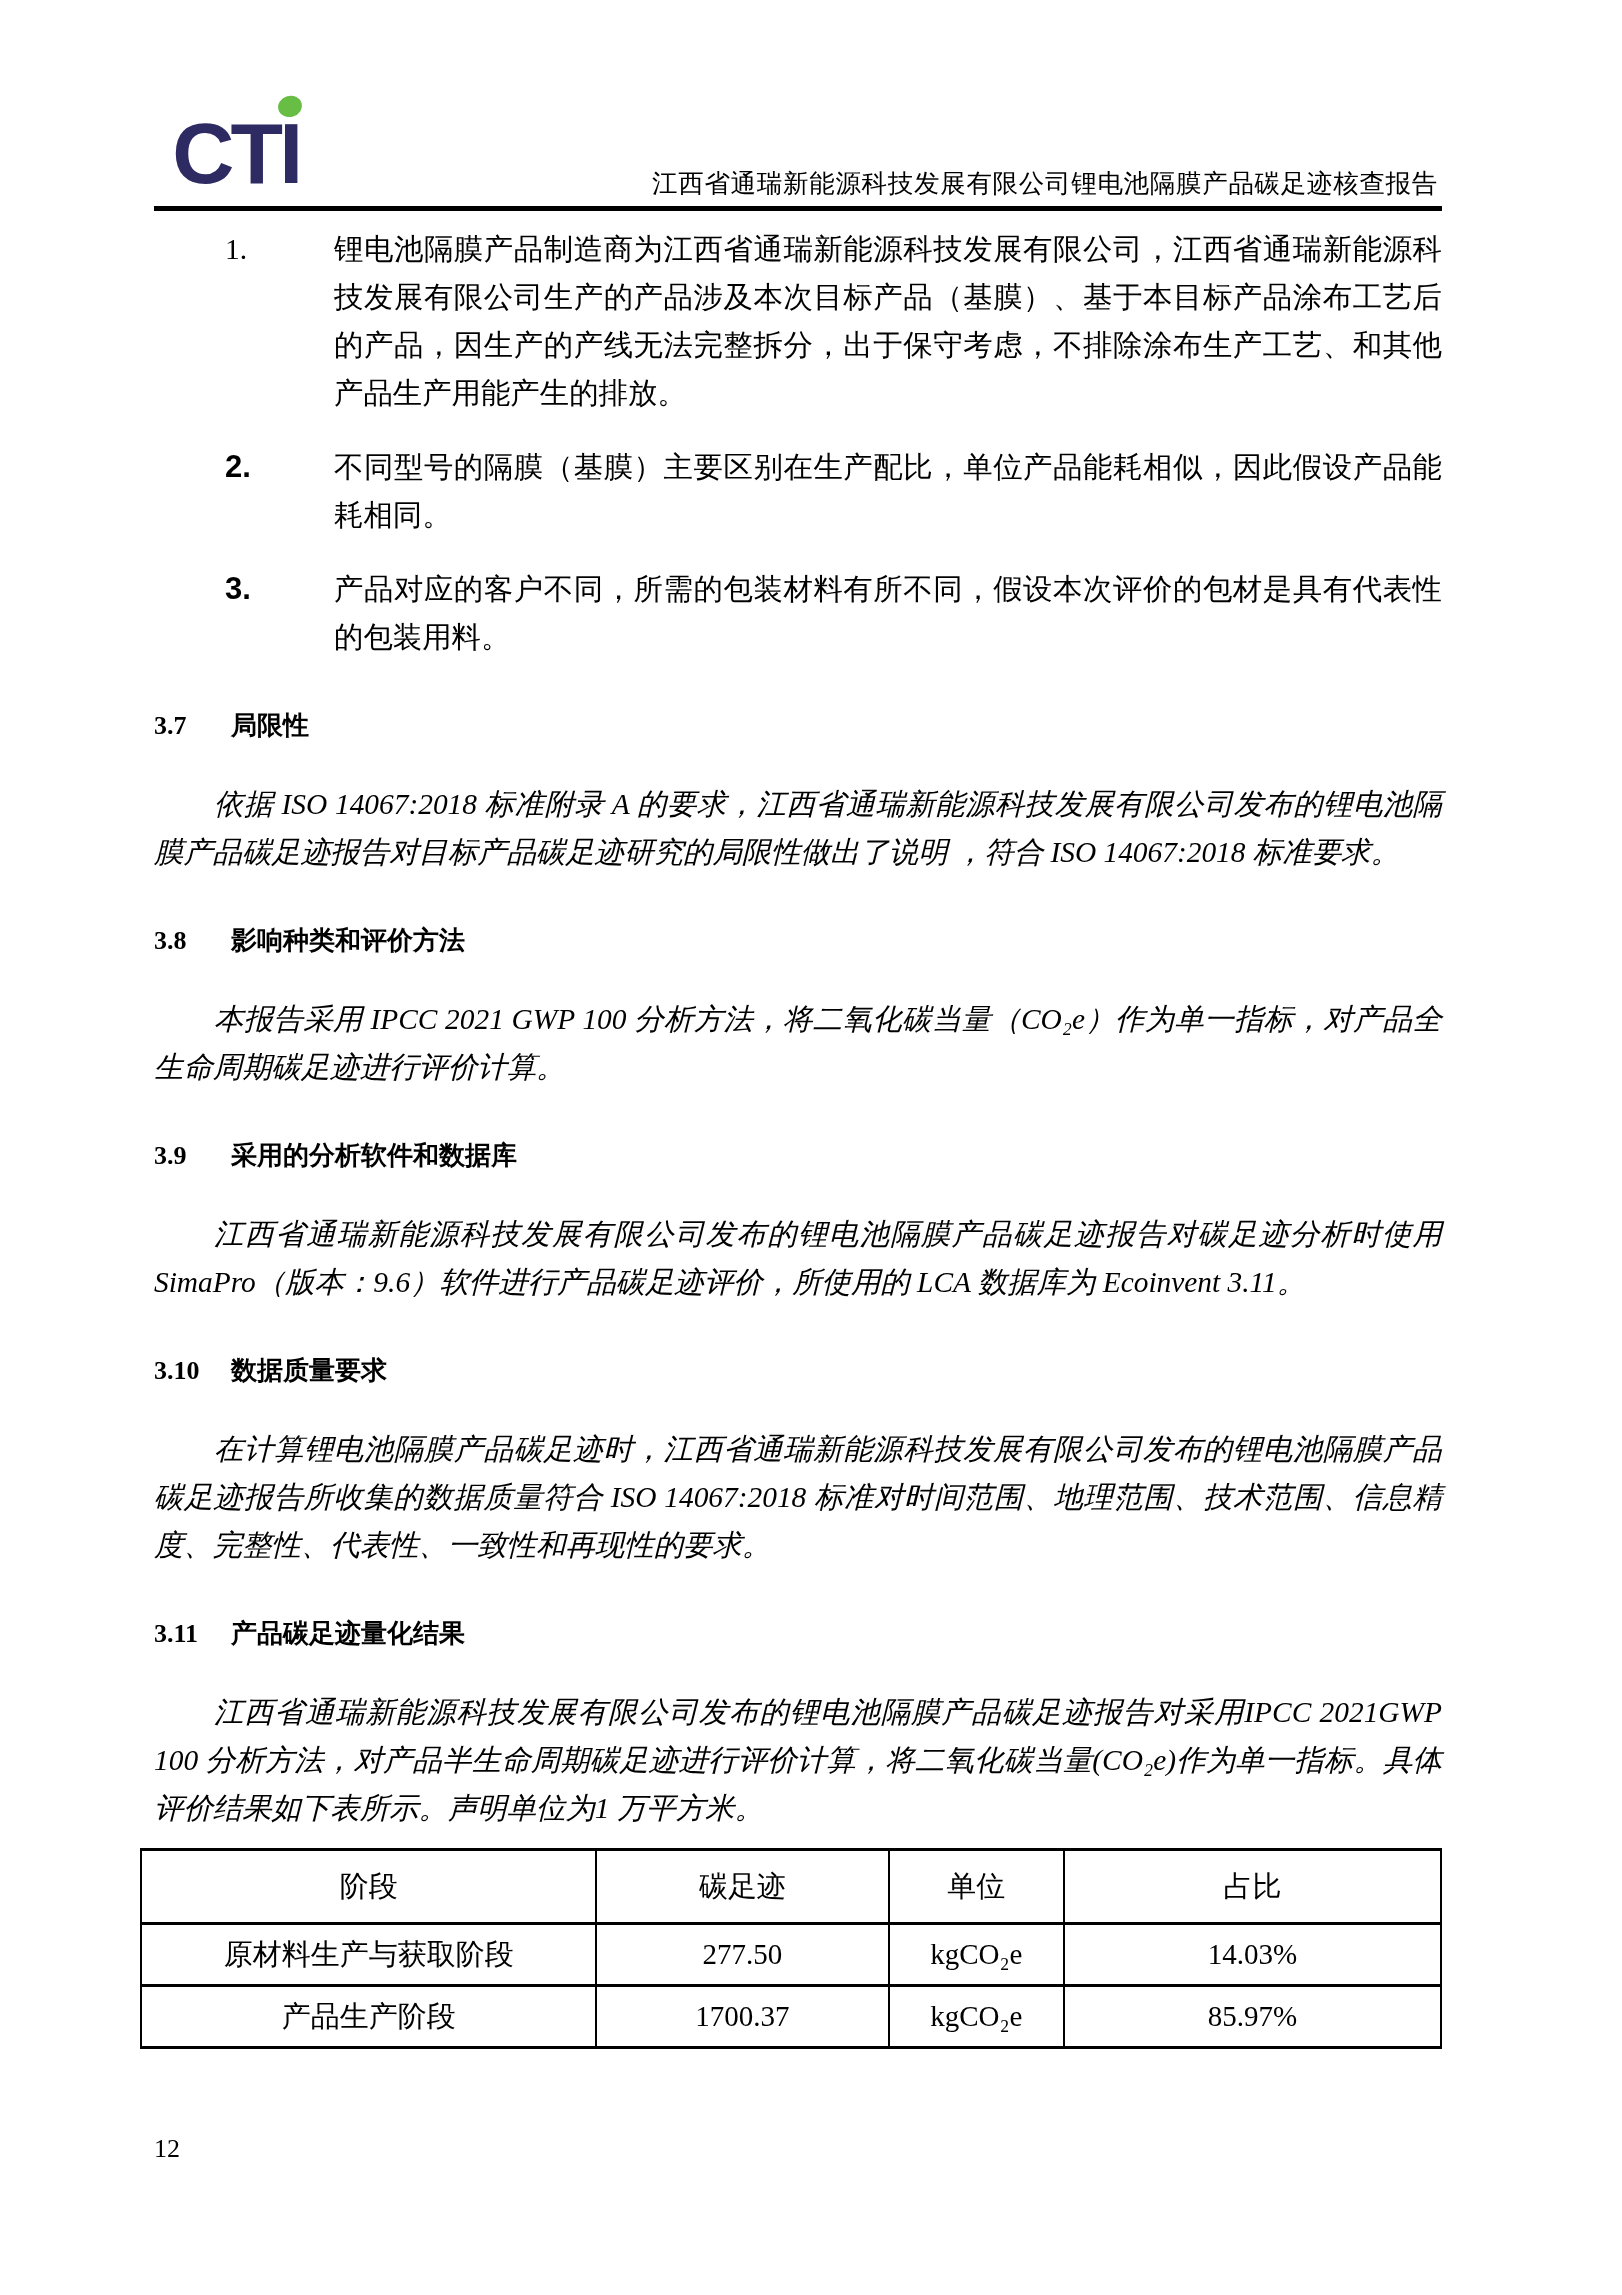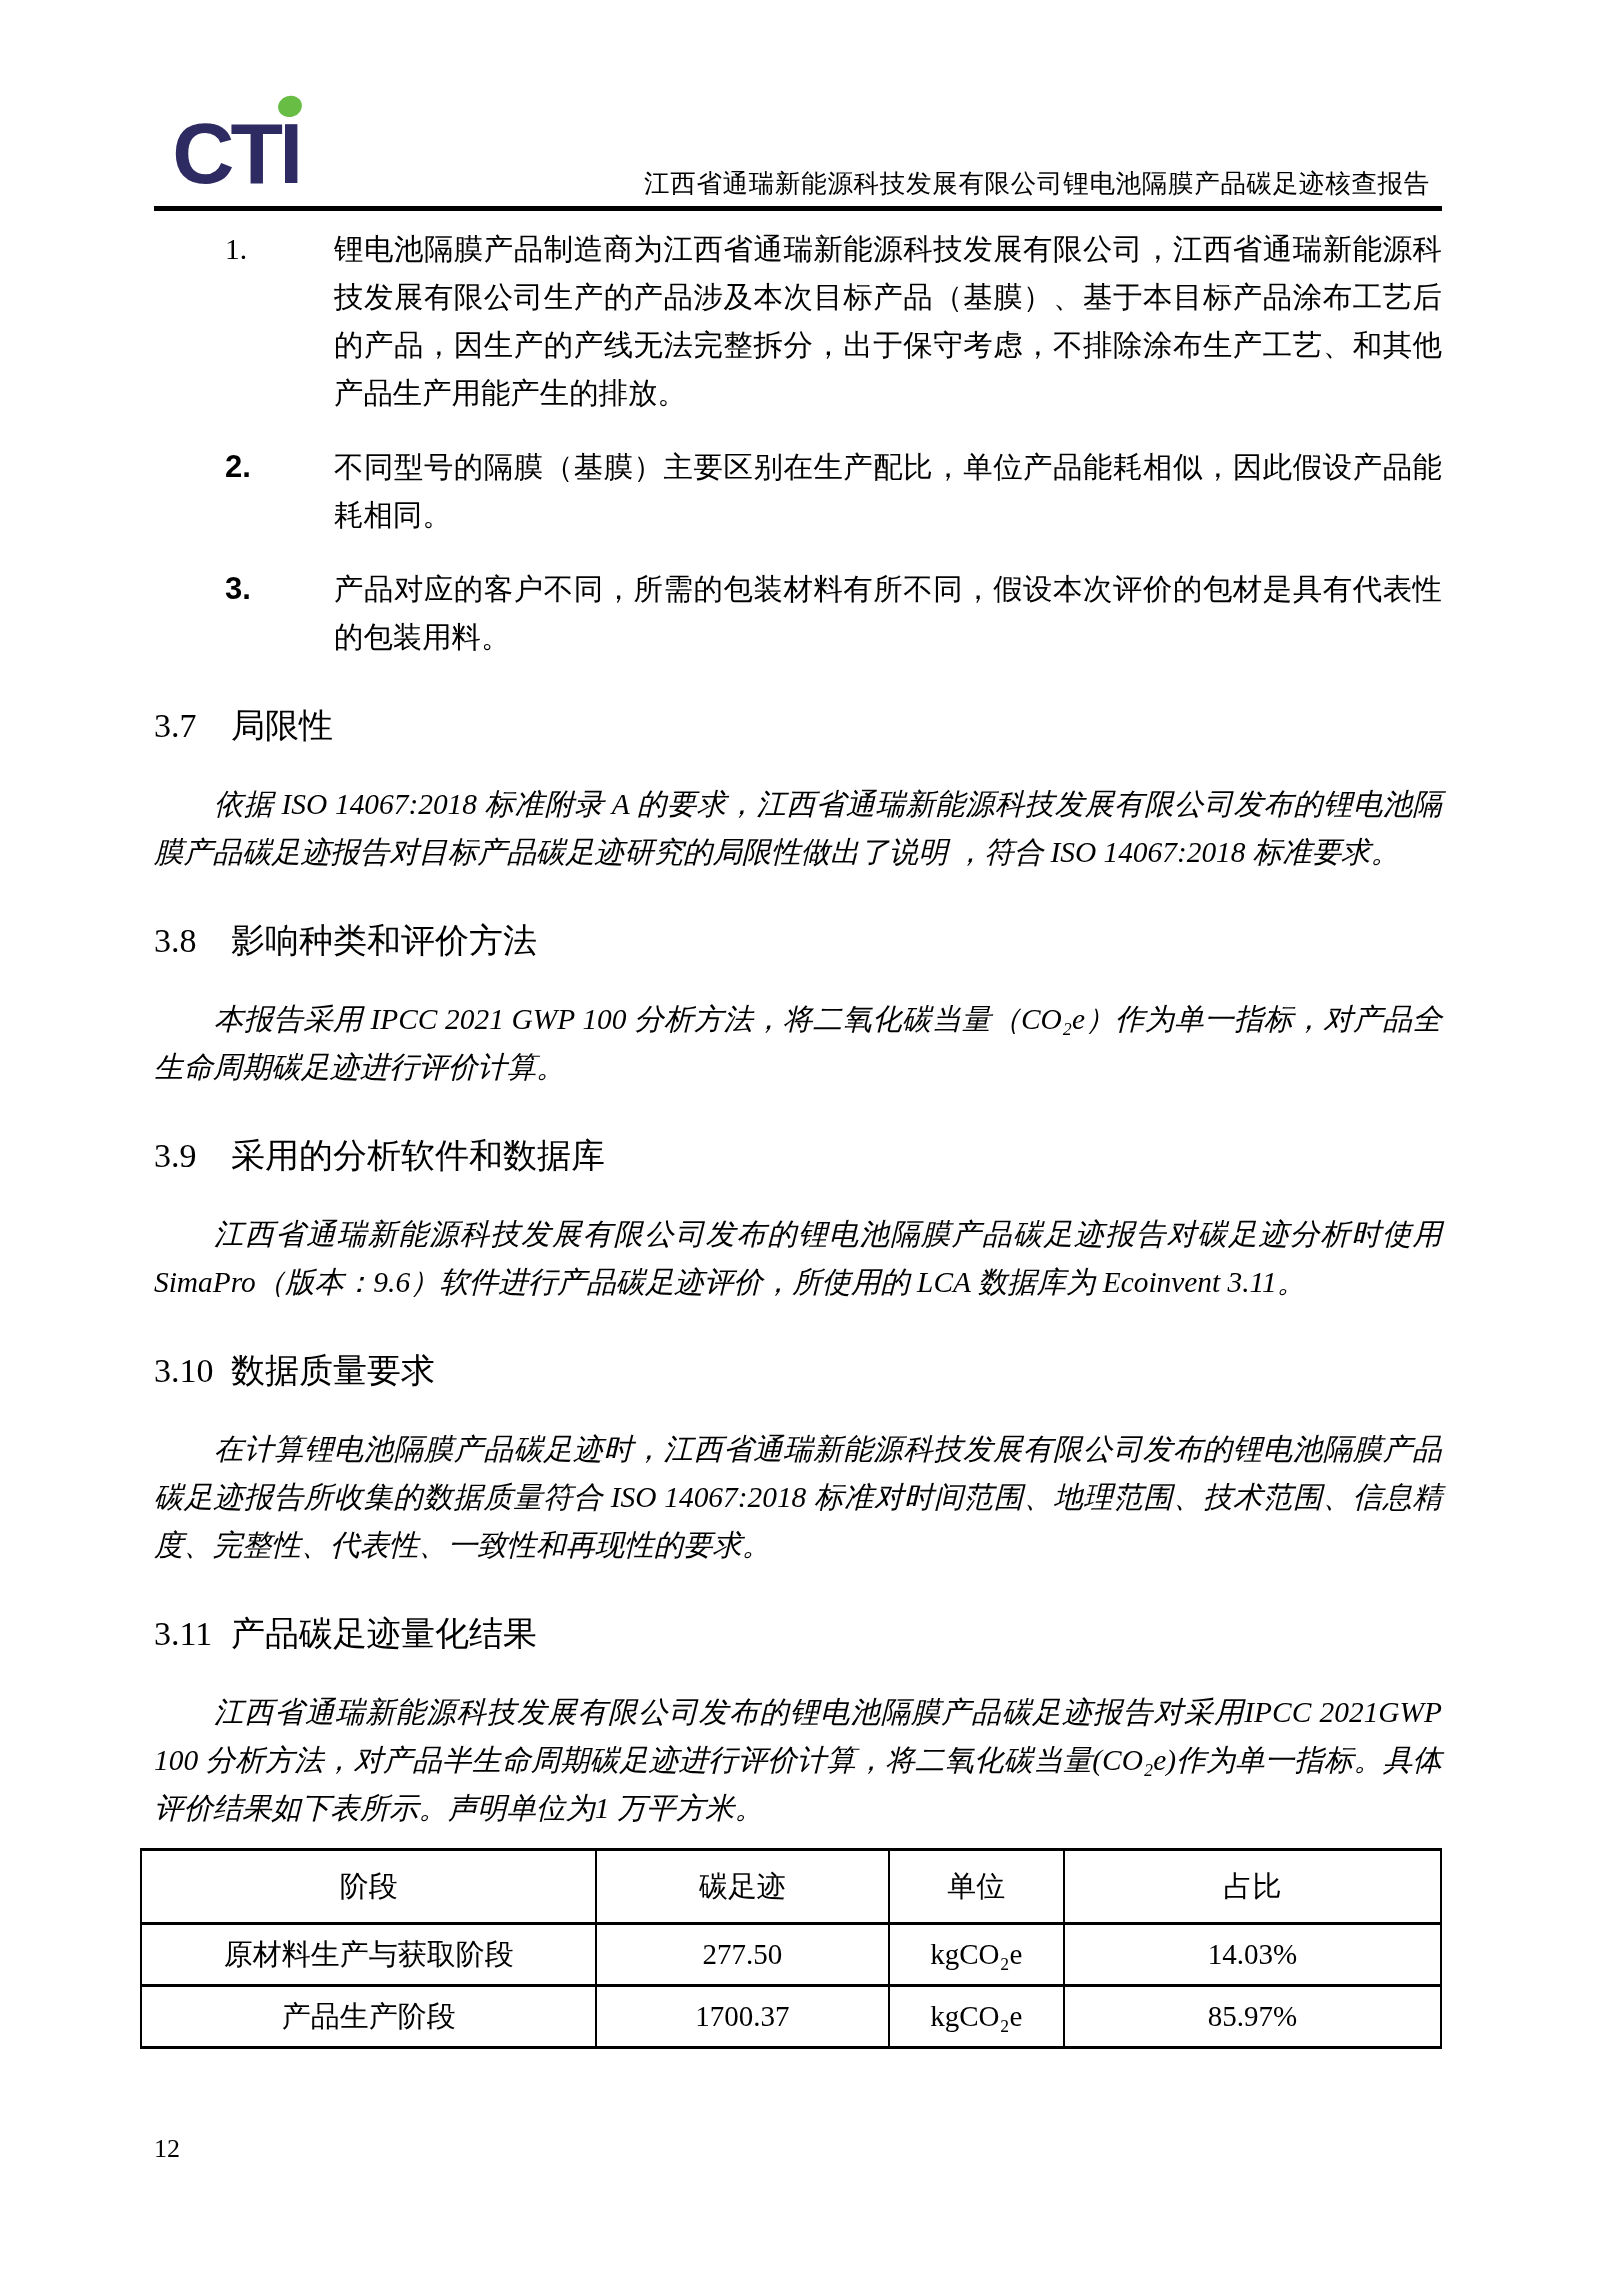--- a/index.html
+++ b/index.html
@@ -43,21 +43,21 @@
   .logo-dot {
     position: absolute;
     right: -2.6px; top: -14.4px;
     width: 23.6px; height: 21px;
     border-radius: 50%;
     background: #68bd45;
     transform: rotate(-15deg);
   }
   .header-title {
     position: absolute;
-    right: 12px; bottom: 10.5px;
+    right: 4px; bottom: 10.5px;
     font-size: 25.5px;
     letter-spacing: 0.7px;
     white-space: nowrap;
     text-align: center;
   }
 
   
   .assumptions { margin-top: 14.4px; }
   .item {
     position: relative;
@@ -74,22 +74,22 @@
   }
   .item-num.bold {
     font-family: "Liberation Sans", "DejaVu Sans", sans-serif;
     font-weight: bold;
     font-size: 31px;
   }
 
   
   .sec-h {
     margin: 46px 0 36px 0;
-    font-size: 34px;
-    font-weight: normal;
+    font-size: 26px;
+    font-weight: bold;
     line-height: 37px;
   }
   .sec-num {
     display: inline-block;
     min-width: 77px;
   }
   .para {
     margin: 0;
     font-size: 29.4px;
     line-height: 48px;

